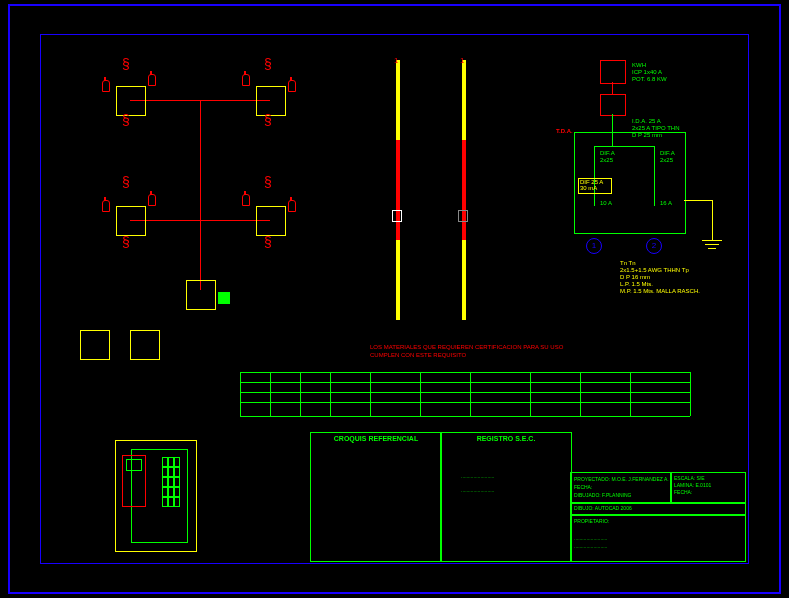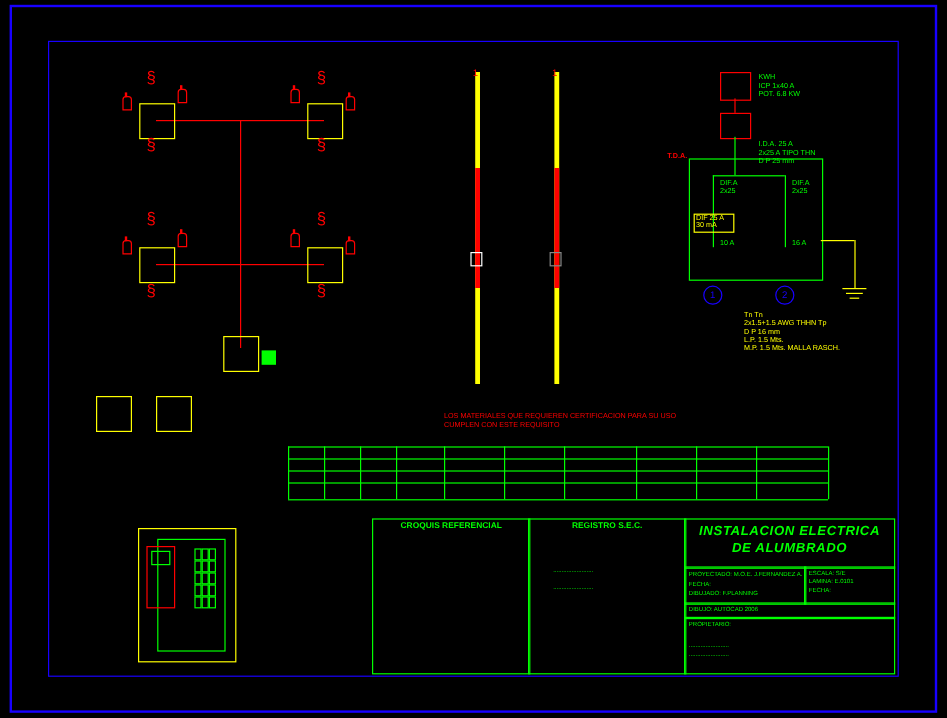--- a/index.html
+++ b/index.html
@@ -207,24 +207,20 @@
     <div class="tb-box" style="left:0;top:0;width:130px;height:128px">
       <div class="tb-head" style="top:2px">CROQUIS REFERENCIAL</div>
     </div>
 
     <div class="tb-box" style="left:130px;top:0;width:130px;height:128px">
       <div class="tb-head" style="top:2px">REGISTRO S.E.C.</div>
       <div class="tb-small" style="left:20px;top:40px">........................</div>
       <div class="tb-small" style="left:20px;top:54px">........................</div>
     </div>
 
-    <div class="tb-box" style="left:260px;top:0;right:0;height:40px">
-      <div class="tb-title" style="top:4px">INSTALACION ELECTRICA</div>
-      <div class="tb-title" style="top:18px">DE ALUMBRADO</div>
-    </div>
 
     <div class="tb-box" style="left:260px;top:40px;width:100px;height:30px">
       <div class="tb-small" style="left:3px;top:3px">PROYECTADO: M.O.E. J.FERNANDEZ A.</div>
       <div class="tb-small" style="left:3px;top:11px">FECHA:</div>
       <div class="tb-small" style="left:3px;top:19px">DIBUJADO:   F.PLANNING</div>
     </div>
     <div class="tb-box" style="left:360px;top:40px;right:0;height:30px">
       <div class="tb-small" style="left:3px;top:2px">ESCALA: S/E</div>
       <div class="tb-small" style="left:3px;top:9px">LAMINA: E.0101</div>
       <div class="tb-small" style="left:3px;top:16px">FECHA:</div>

